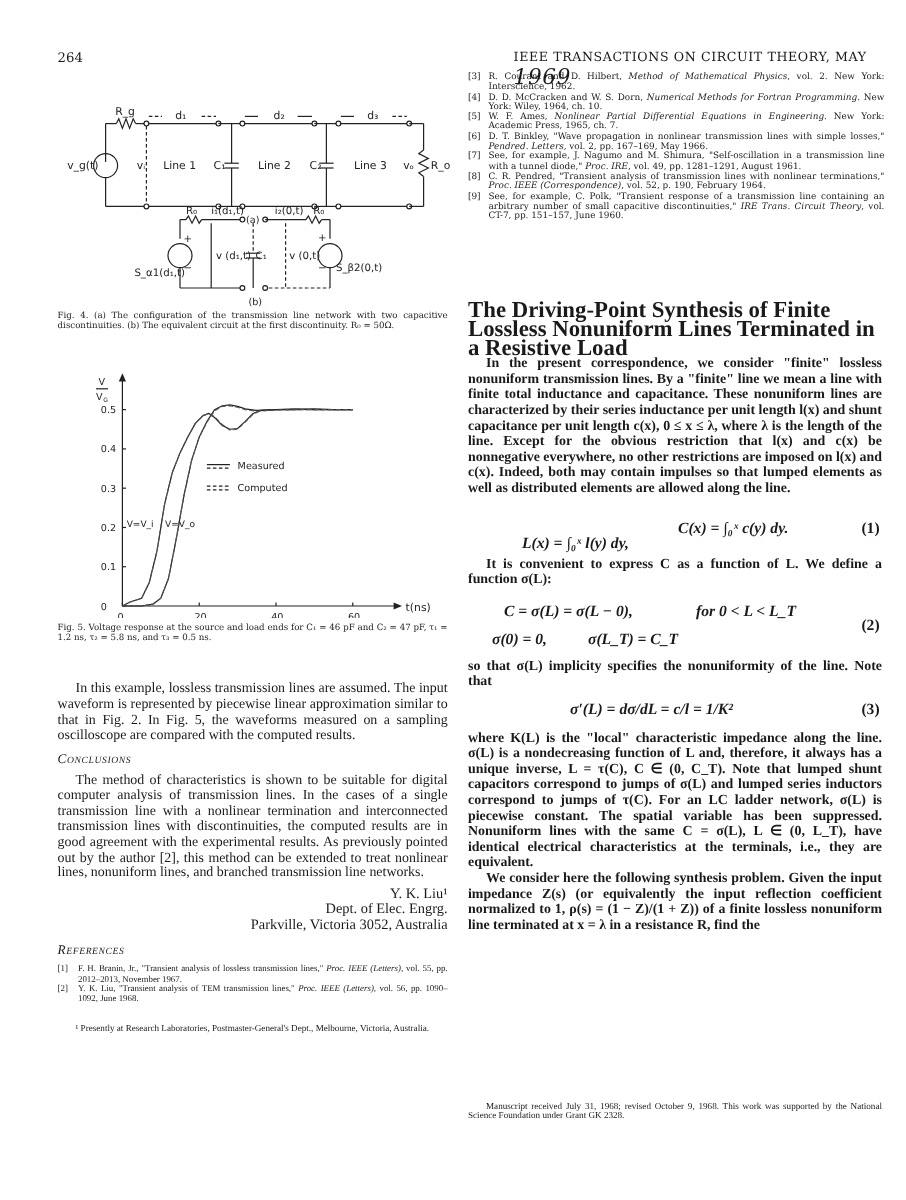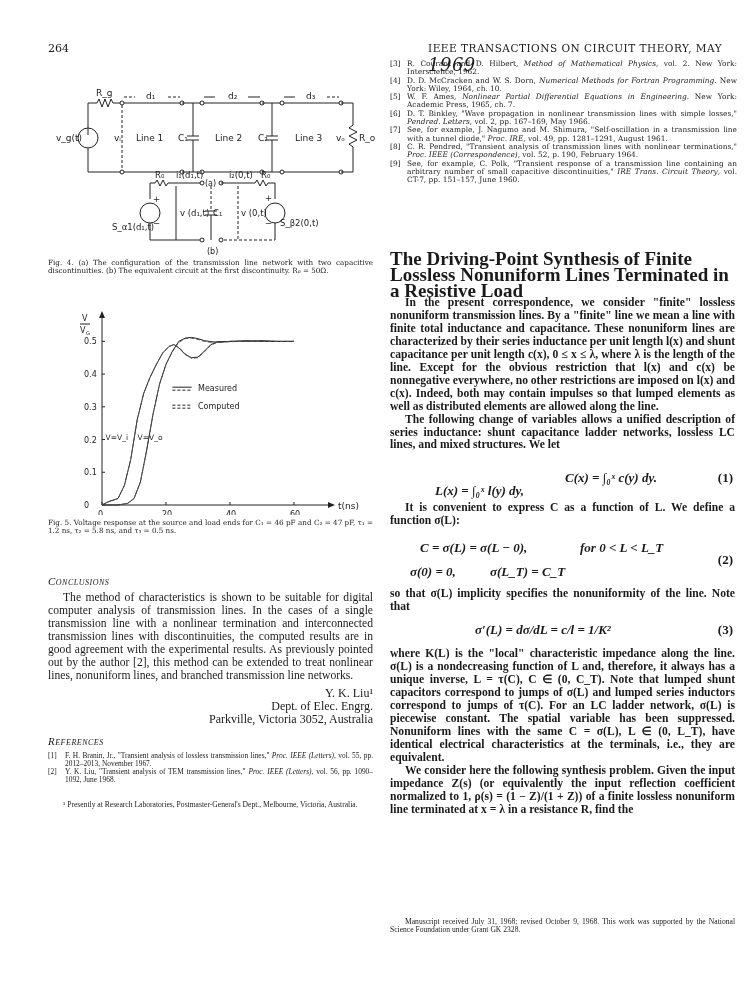--- a/index.html
+++ b/index.html
@@ -197,20 +197,21 @@
     <text x="138" y="86.1818181818182" font-size="8" fill="#222">Measured</text>
     <line x1="112.4" y1="100.1818181818182" x2="131.60000000000002" y2="100.1818181818182" stroke="#222" stroke-dasharray="3,2"></line>
     <line x1="112.4" y1="103.1818181818182" x2="131.60000000000002" y2="103.1818181818182" stroke="#222" stroke-dasharray="3,2"></line>
     <text x="138" y="104.1818181818182" font-size="8" fill="#222">Computed</text>
     <text x="45.6" y="134.54545454545456" font-size="7.5" fill="#222">V=V_i</text>
     <text x="77.6" y="134.54545454545456" font-size="7.5" fill="#222">V=V_o</text>
   </svg>
 <div class="abs figcap" style="left:48px;top:519px;width:325px;">Fig. 5.   Voltage response at the source and load ends for C₁ = 46 pF and C₂ = 47 pF, τ₁ = 1.2 ns, τ₂ = 5.8 ns, and τ₃ = 0.5 ns.</div>
 
 <div class="abs body colL" style="top:568px;">
+  <p class="ind">In this example, lossless transmission lines are assumed. The input waveform is represented by piecewise linear approximation similar to that in Fig. 2. In Fig. 5, the waveforms measured on a sampling oscilloscope are compared with the computed results.</p>
   <div class="sc" style="margin:7px 0 4px 0;">Conclusions</div>
   <p class="ind">The method of characteristics is shown to be suitable for digital computer analysis of transmission lines. In the cases of a single transmission line with a nonlinear termination and interconnected transmission lines with discontinuities, the computed results are in good agreement with the experimental results. As previously pointed out by the author [2], this method can be extended to treat nonlinear lines, nonuniform lines, and branched transmission line networks.</p>
   <div class="sig" style="margin-top:4px;">
     <div>Y. K. Liu¹</div>
     <div>Dept. of Elec. Engrg.</div>
     <div>Parkville, Victoria 3052, Australia</div>
   </div>
   <div class="sc" style="margin:9px 0 4px 0;">References</div>
   <div class="figcap" style="font-size:7.4px;line-height:8.3px;">
     <p class="ref"><span class="n">[1]</span><span>F. H. Branin, Jr., "Transient analysis of lossless transmission lines," </span><i>Proc. IEEE (Letters)</i><span>, vol. 55, pp. 2012–2013, November 1967.</span></p>
@@ -226,21 +227,20 @@
   <p class="ref"><span class="n">[6]</span><span>D. T. Binkley, "Wave propagation in nonlinear transmission lines with simple losses," </span><i>Pendred. Letters</i><span>, vol. 2, pp. 167–169, May 1966.</span></p>
   <p class="ref"><span class="n">[7]</span><span>See, for example, J. Nagumo and M. Shimura, "Self-oscillation in a transmission line with a tunnel diode," </span><i>Proc. IRE</i><span>, vol. 49, pp. 1281–1291, August 1961.</span></p>
   <p class="ref"><span class="n">[8]</span><span>C. R. Pendred, "Transient analysis of transmission lines with nonlinear terminations," </span><i>Proc. IEEE (Correspondence)</i><span>, vol. 52, p. 190, February 1964.</span></p>
   <p class="ref"><span class="n">[9]</span><span>See, for example, C. Polk, "Transient response of a transmission line containing an arbitrary number of small capacitive discontinuities," </span><i>IRE Trans. Circuit Theory</i><span>, vol. CT-7, pp. 151–157, June 1960.</span></p>
 </div>
 
 <div class="abs title">The Driving-Point Synthesis of Finite Lossless Nonuniform Lines Terminated in a Resistive Load</div>
 
 <div class="abs body colR" style="top:297px;font-weight:bold;">
   <p class="ind">In the present correspondence, we consider "finite" lossless nonuniform transmission lines. By a "finite" line we mean a line with finite total inductance and capacitance. These nonuniform lines are characterized by their series inductance per unit length l(x) and shunt capacitance per unit length c(x), 0 ≤ x ≤ λ, where λ is the length of the line. Except for the obvious restriction that l(x) and c(x) be nonnegative everywhere, no other restrictions are imposed on l(x) and c(x). Indeed, both may contain impulses so that lumped elements as well as distributed elements are allowed along the line.</p>
-  <p class="ind">The following change of variables allows a unified description of series inductance: shunt capacitance ladder networks, lossless LC lines, and mixed structures. We let</p>
   <div class="eq" style="position:relative;height:44px;margin-top:6px;">
     <span style="position:absolute;left:45px;top:14px;margin-top:13px;">L(x) = ∫₀ˣ l(y) dy,</span>
     <span style="position:absolute;left:175px;top:14px;">C(x) = ∫₀ˣ c(y) dy.</span>
     <span class="eqnum" style="position:absolute;right:2px;top:14px;">(1)</span>
   </div>
   <p class="ind">It is convenient to express C as a function of L. We define a function σ(L):</p>
   <div class="eq" style="position:relative;height:58px;margin-top:2px;">
     <span style="position:absolute;left:30px;top:12px;">C = σ(L) = σ(L − 0),</span>
     <span style="position:absolute;left:190px;top:12px;">for   0 &lt; L &lt; L_T</span>
     <span style="position:absolute;left:20px;top:36px;">σ(0) = 0,</span>

